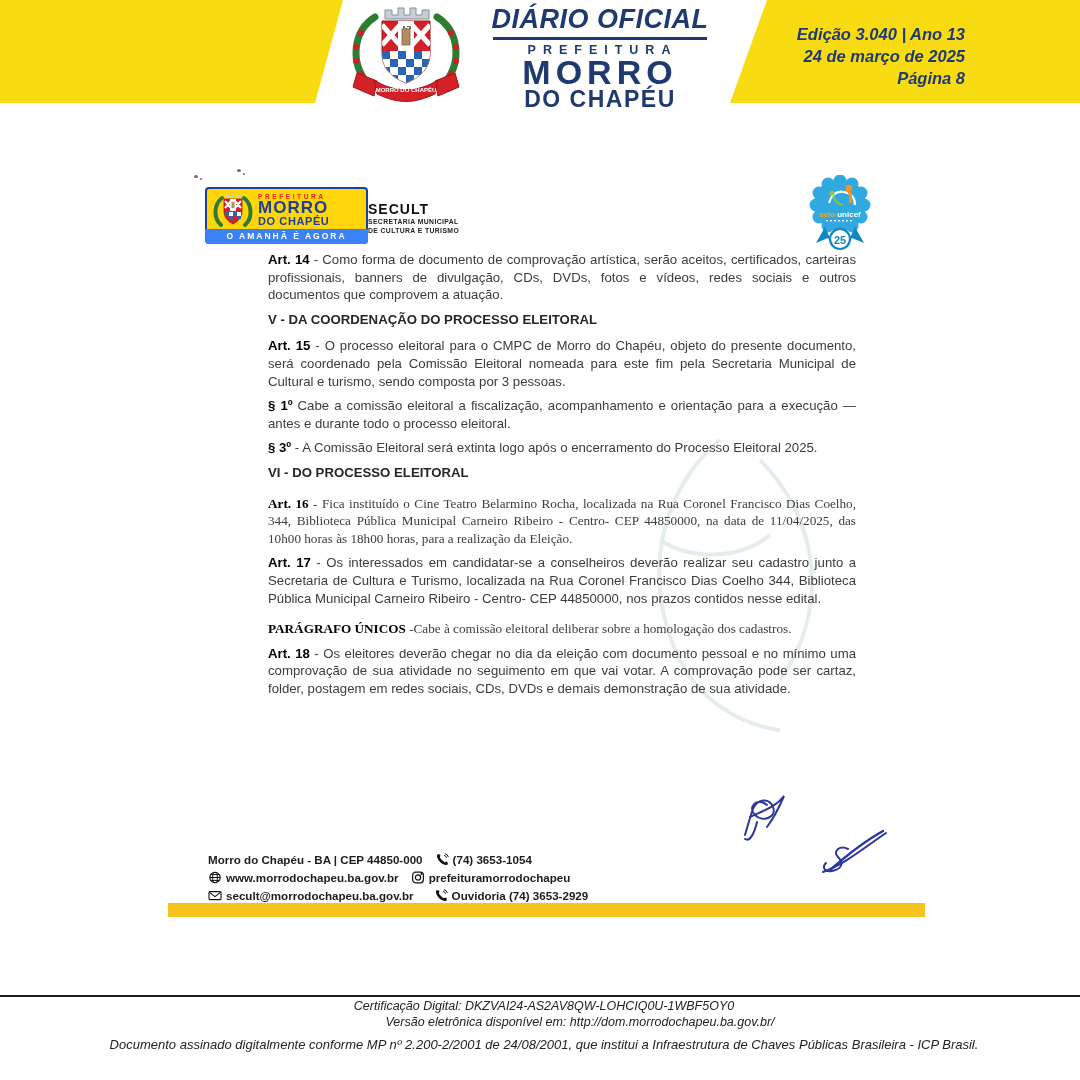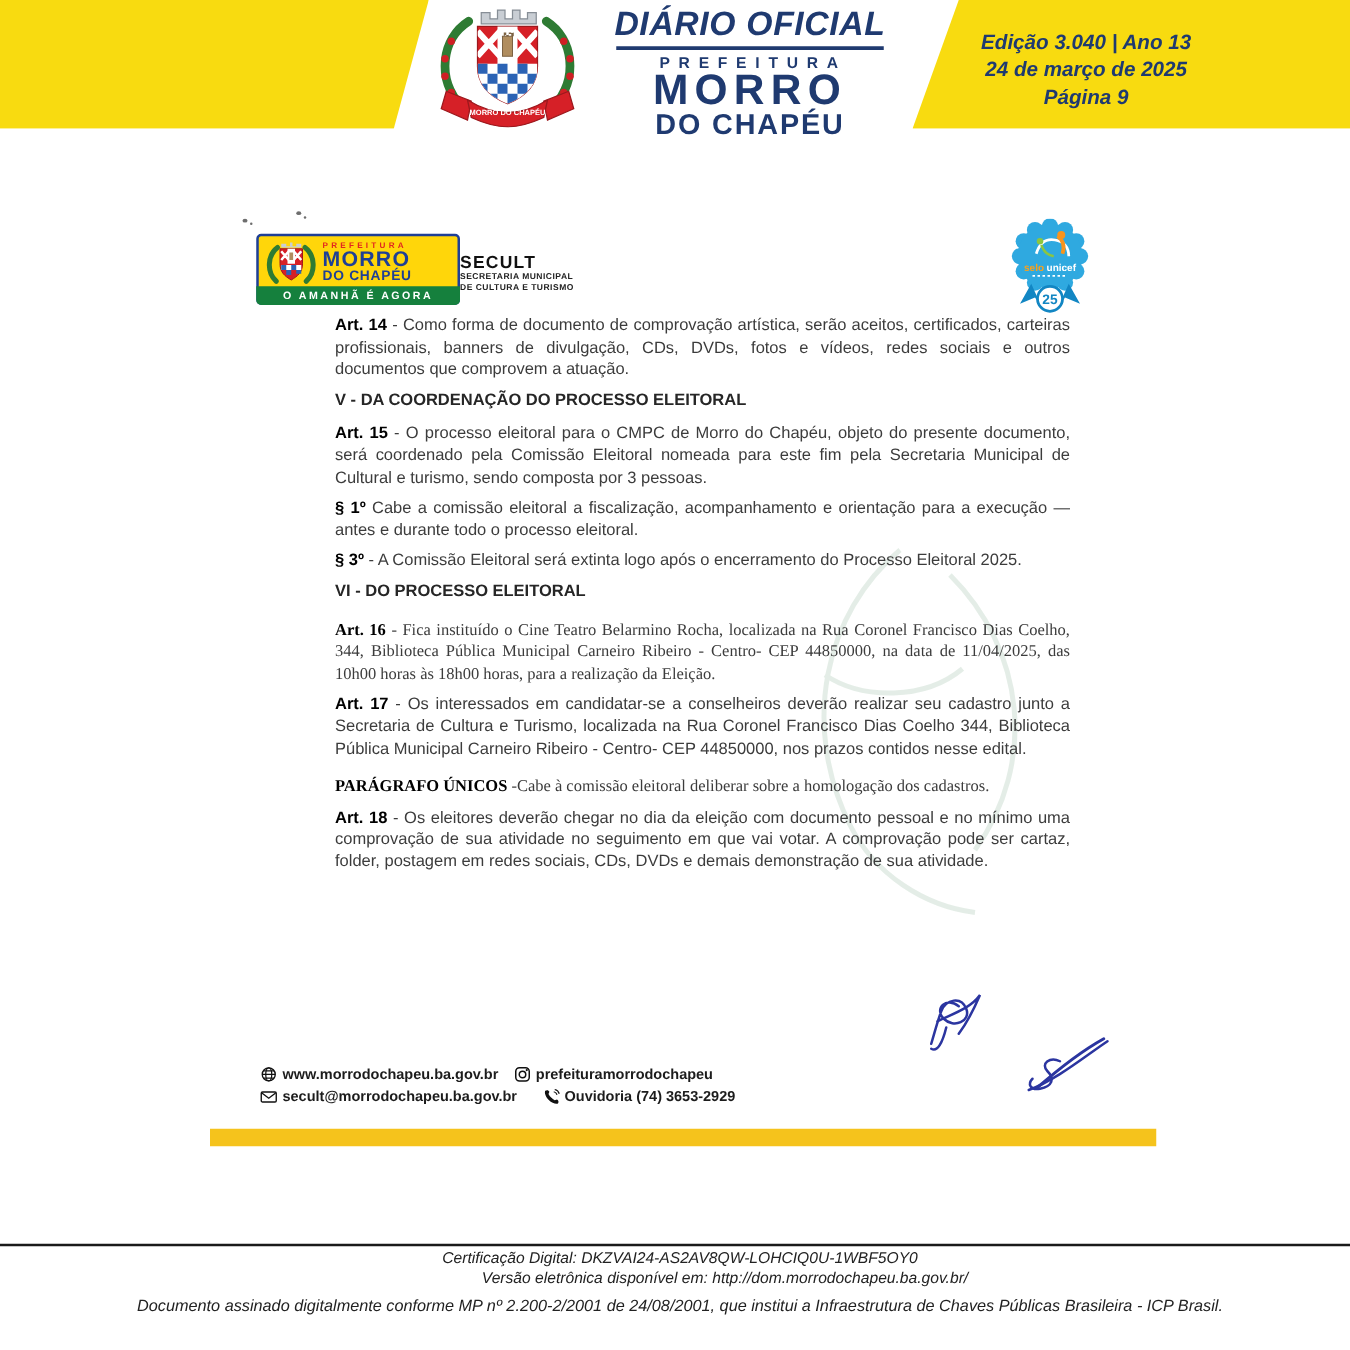--- a/index.html
+++ b/index.html
@@ -12,33 +12,33 @@
         clip-path:polygon(0 0,343px 0,315px 103px,0 103px);}
   .banner-yellow-right{position:absolute;left:680px;top:0;width:400px;height:103px;background:#F8DB10;
         clip-path:polygon(87px 0,400px 0,400px 103px,50px 103px);}
   .crest{position:absolute;left:341px;top:1px;}
   .masthead{position:absolute;left:491px;top:4px;width:218px;text-align:center;color:#1F3A70;}
   .masthead .diario{font-size:27px;font-weight:bold;font-style:italic;letter-spacing:.5px;white-space:nowrap;}
   .masthead .rule{height:3px;background:#1F3A70;margin:2px 2px 3px;}
   .masthead .pref{font-size:12.5px;font-weight:bold;letter-spacing:7px;padding-left:5px;white-space:nowrap;}
   .masthead .morro{font-size:34px;font-weight:bold;letter-spacing:5px;line-height:31px;white-space:nowrap;}
   .masthead .chapeu{font-size:23px;font-weight:bold;letter-spacing:1.5px;line-height:22px;white-space:nowrap;}
-  .banner-meta{position:absolute;right:84px;top:23px;text-align:center;color:#1F3A70;
+  .banner-meta{position:absolute;right:72px;top:23px;text-align:right;color:#1F3A70;
         font-style:italic;font-weight:bold;font-size:16.5px;line-height:22px;}
 
   
   .smudge{position:absolute;background:#6e6e6e;border-radius:50%;}
   .pref-logo{position:absolute;left:205px;top:187px;width:163px;height:57px;background:#FFD60A;
         border:2px solid #1E3F96;border-radius:4px;box-sizing:border-box;}
   .pref-logo .mini-crest{position:absolute;left:5px;top:3px;}
   .pl-text{position:absolute;left:51px;top:4px;white-space:nowrap;}
   .pl-line1{font-size:6.5px;color:#E22520;font-weight:bold;letter-spacing:2.6px;}
   .pl-line2{font-size:17px;color:#1E3F96;font-weight:bold;letter-spacing:1px;line-height:16px;}
   .pl-line3{font-size:11px;color:#1E3F96;font-weight:bold;letter-spacing:.6px;line-height:11px;}
-  .pl-tagline{position:absolute;left:-2px;right:-2px;bottom:-2px;height:15px;background:#15803d;
+  .pl-tagline{position:absolute;left:-2px;right:-2px;bottom:-2px;height:15px;background:#3b82f6;
         border-radius:0 0 4px 4px;color:#fff;font-size:8.5px;font-weight:bold;letter-spacing:2px;
         text-align:center;line-height:15px;}
   .secult{position:absolute;left:368px;top:201px;color:#111;}
   .secult-name{font-size:14px;font-weight:bold;letter-spacing:1px;}
   .secult-sub{font-size:6.8px;color:#222;font-weight:bold;letter-spacing:.4px;line-height:8px;margin-top:1px;}
   .unicef{position:absolute;left:803px;top:175px;}
   .watermark{position:absolute;left:540px;top:420px;pointer-events:none;}
 
   
   #doc-body{position:absolute;left:268px;top:251px;width:588px;font-size:13.2px;line-height:17.6px;
@@ -130,21 +130,21 @@
       <div class="diario">DIÁRIO OFICIAL</div>
       <div class="rule"></div>
       <div class="pref">PREFEITURA</div>
       <div class="morro">MORRO</div>
       <div class="chapeu">DO CHAPÉU</div>
     </div>
 
     <div class="banner-meta">
       <div>Edição 3.040 | Ano 13</div>
       <div>24 de março de 2025</div>
-      <div>Página 9</div>
+      <div>Página 8</div>
     </div>
   </header>
 
   <div class="smudge" style="left:194px;top:175px;width:4px;height:3px;"></div>
   <div class="smudge" style="left:200px;top:178px;width:2px;height:2px;"></div>
   <div class="smudge" style="left:237px;top:169px;width:4px;height:3px;"></div>
   <div class="smudge" style="left:243px;top:173px;width:2px;height:2px;"></div>
 
   <svg class="watermark" width="340" height="330" viewBox="0 0 340 330">
     <g fill="none" stroke="#E2ECE5" stroke-width="4" opacity="0.9">
@@ -242,20 +242,32 @@
       <path d="M52,57 c-3,12 -7,20 -12,17"></path>
       <path d="M178,66 c-18,10 -37,25 -53,39" stroke-width="2.4"></path>
       <path d="M143,84 c-8,-4 -16,2 -10,8 c6,6 4,12 -6,14 c-8,1.5 -10,-4 -6,-8"></path>
       <path d="M118,107 c22,-8 45,-27 63,-39"></path>
     </g>
   </svg>
 
   <footer class="contact">
     <div class="row">
       <div class="seg">
+        <span>Morro do Chapéu - BA | CEP 44850-000</span>
+      </div>
+      <div class="seg">
+        <svg class="icon" viewBox="0 0 14 13">
+          <path d="M2.2,1.6 C3.6,0.8 5,1.2 5.5,2.4 L4.8,4.2 C5.9,6.3 7.7,8.1 9.8,9.2 L11.6,8.5 C12.8,9 13.2,10.4 12.4,11.8 C10.9,12.6 7.6,11.6 5,9 C2.4,6.4 1.4,3.1 2.2,1.6 Z" fill="#111"></path>
+          <path d="M9,2.4 q2,0.4 2.6,2.4 M9.8,0.6 q2.8,0.6 3.6,3.4" fill="none" stroke="#111" stroke-width="1"></path>
+        </svg>
+        <span>(74) 3653-1054</span>
+      </div>
+    </div>
+    <div class="row">
+      <div class="seg">
         <svg class="icon" viewBox="0 0 14 13">
           <circle cx="7" cy="6.5" r="5.2" fill="none" stroke="#111" stroke-width="1.1"></circle>
           <ellipse cx="7" cy="6.5" rx="2.4" ry="5.2" fill="none" stroke="#111" stroke-width="1"></ellipse>
           <path d="M1.8,6.5 h10.4 M2.6,3.6 h8.8 M2.6,9.4 h8.8" stroke="#111" stroke-width="1" fill="none"></path>
         </svg>
         <span>www.morrodochapeu.ba.gov.br</span>
       </div>
       <div class="seg">
         <svg class="icon" viewBox="0 0 14 13">
           <rect x="1.6" y="1.2" width="10.8" height="10.6" rx="3" fill="none" stroke="#111" stroke-width="1.2"></rect>

